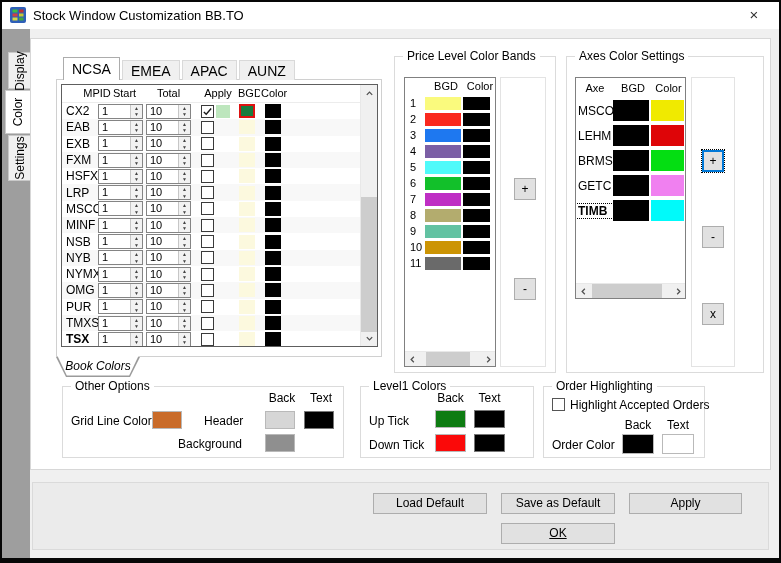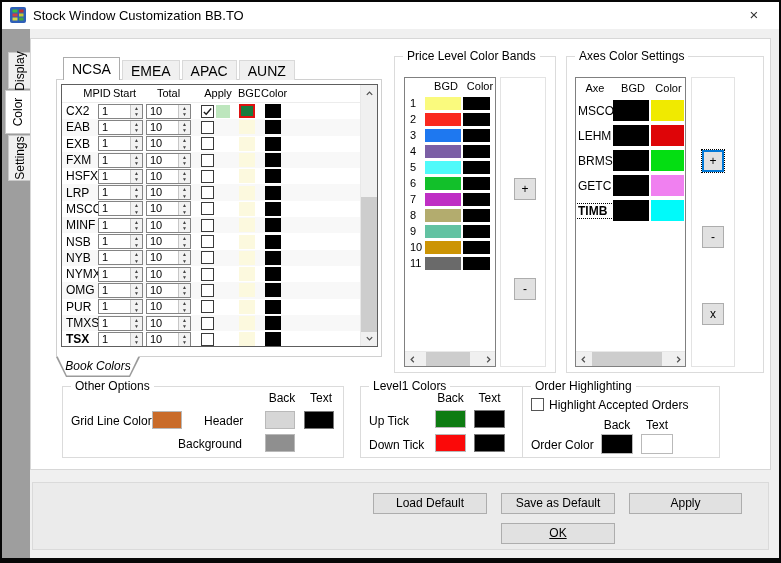--- a/index.html
+++ b/index.html
@@ -85,42 +85,42 @@
               clip-path:polygon(0 0,100% 0,calc(100% - 9.3px) 100%,9.3px 100%); }
   .bt-label { position:absolute; inset:0; text-align:center; line-height:19px; font-size:12px; }
 
   
   .group { position:absolute; border:1px solid #DBDBDB; background:#fff; }
   .gtitle { position:absolute; top:-8px; left:8px; background:#fff; padding:0 4px; font-size:12px; white-space:nowrap; }
   .g-price { left:363px; top:17px; width:162px; height:317px; }
   .g-axes  { left:535px; top:17px; width:198px; height:317px; }
   .g-other { left:31px;  top:347px; width:282px; height:72px; }
   .g-level { left:329px; top:347px; width:174px; height:72px; }
-  .g-order { left:491px; top:347px; width:198px; height:72px; }
+  .g-order { left:512px; top:347px; width:162px; height:72px; }
 
   
   .ptable { position:absolute; left:9px; top:20px; width:92px; height:290px; border:1px solid #808080; background:#fff; overflow:hidden; }
   .phead { position:relative; height:17px; font-size:11px; }
   .phead span { position:absolute; top:2px; text-align:center; overflow:hidden; white-space:nowrap; }
   .ph-bgd { left:23px; width:36px; } .ph-color { left:61px; width:28px; }
   .prow { display:flex; align-items:center; height:16px; }
   .pnum { width:19px; padding-left:5px; font-size:11px; }
   .p-bgd { width:36px; height:13px; margin-left:1px; }
   .p-col { width:27px; height:13px; margin-left:2px; }
 
   
   .btncol { position:absolute; top:20px; border:1px solid #E3E3E3; background:#fff; }
   .btncol.price { left:105px; width:46px; height:290px; }
   .btncol.axes { left:124px; width:44px; height:290px; }
   .sqbtn { position:absolute; width:22px; height:22px; background:#E1E1E1; border:1px solid #ADADAD;
            font-size:12px; text-align:center; line-height:20px; }
   .sqbtn.focused { border:2px solid #0078D7; line-height:18px; }
 
   
-  .atable { position:absolute; left:8px; top:20px; width:111px; height:290px; border:1px solid #808080; background:#fff; overflow:hidden; }
+  .atable { position:absolute; left:8px; top:20px; width:111px; height:222px; border:1px solid #808080; background:#fff; overflow:hidden; }
   .ahead { position:relative; height:20px; font-size:11px; }
   .ahead span { position:absolute; top:4px; text-align:center; overflow:hidden; white-space:nowrap; }
   .ah-axe { left:0; width:38px; } .ah-bgd { left:39px; width:36px; } .ah-color { left:76px; width:33px; }
   .arow { display:flex; align-items:center; height:25px; }
   .aname { width:37px; padding-left:2px; font-size:12px; white-space:nowrap; }
   .focused { outline:1px dotted #000; }
   .a-bgd { width:36px; height:21px; }
   .a-col { width:33px; height:21px; margin-left:2px; }
 
   

